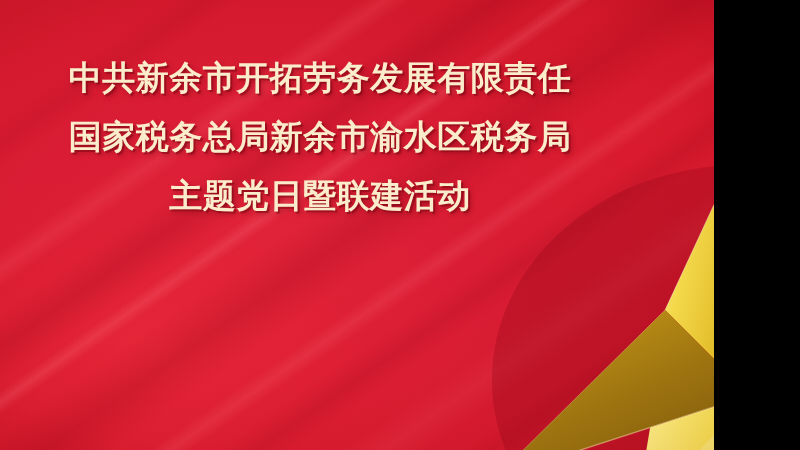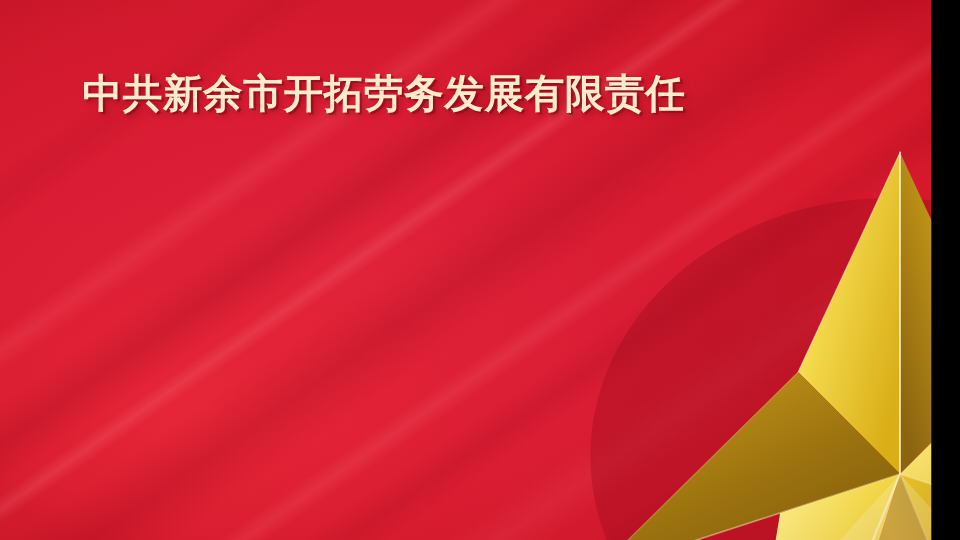--- a/index.html
+++ b/index.html
@@ -2,21 +2,21 @@
 <html><head>
 <meta charset="utf-8">
 <style>
   html, body {
     margin: 0;
     padding: 0;
     background: #000;
   }
   #stage {
     position: relative;
-    width: 776px;
+    width: 714px;
     height: 450px;
     overflow: hidden;
     font-family: "Liberation Sans", "DejaVu Sans", sans-serif;
     background: #cf1628;
   }
 
   
   .bg-base {
     position: absolute;
     inset: 0;
@@ -225,15 +225,17 @@
       <g opacity="0.22">
         <polygon points="750,395 700,450 800,450" fill="#fffbe6"></polygon>
       </g>
     </svg>
   </div>
 
   <div class="vignette"></div>
 
   <div class="title-block">
     <div class="tline full">中共新余市开拓劳务发展有限责任</div>
+    <div class="tline full">国家税务总局新余市渝水区税务局</div>
+    <div class="tline">主题党日暨联建活动</div>
   </div>
 
 </div>
 
 </body></html>

